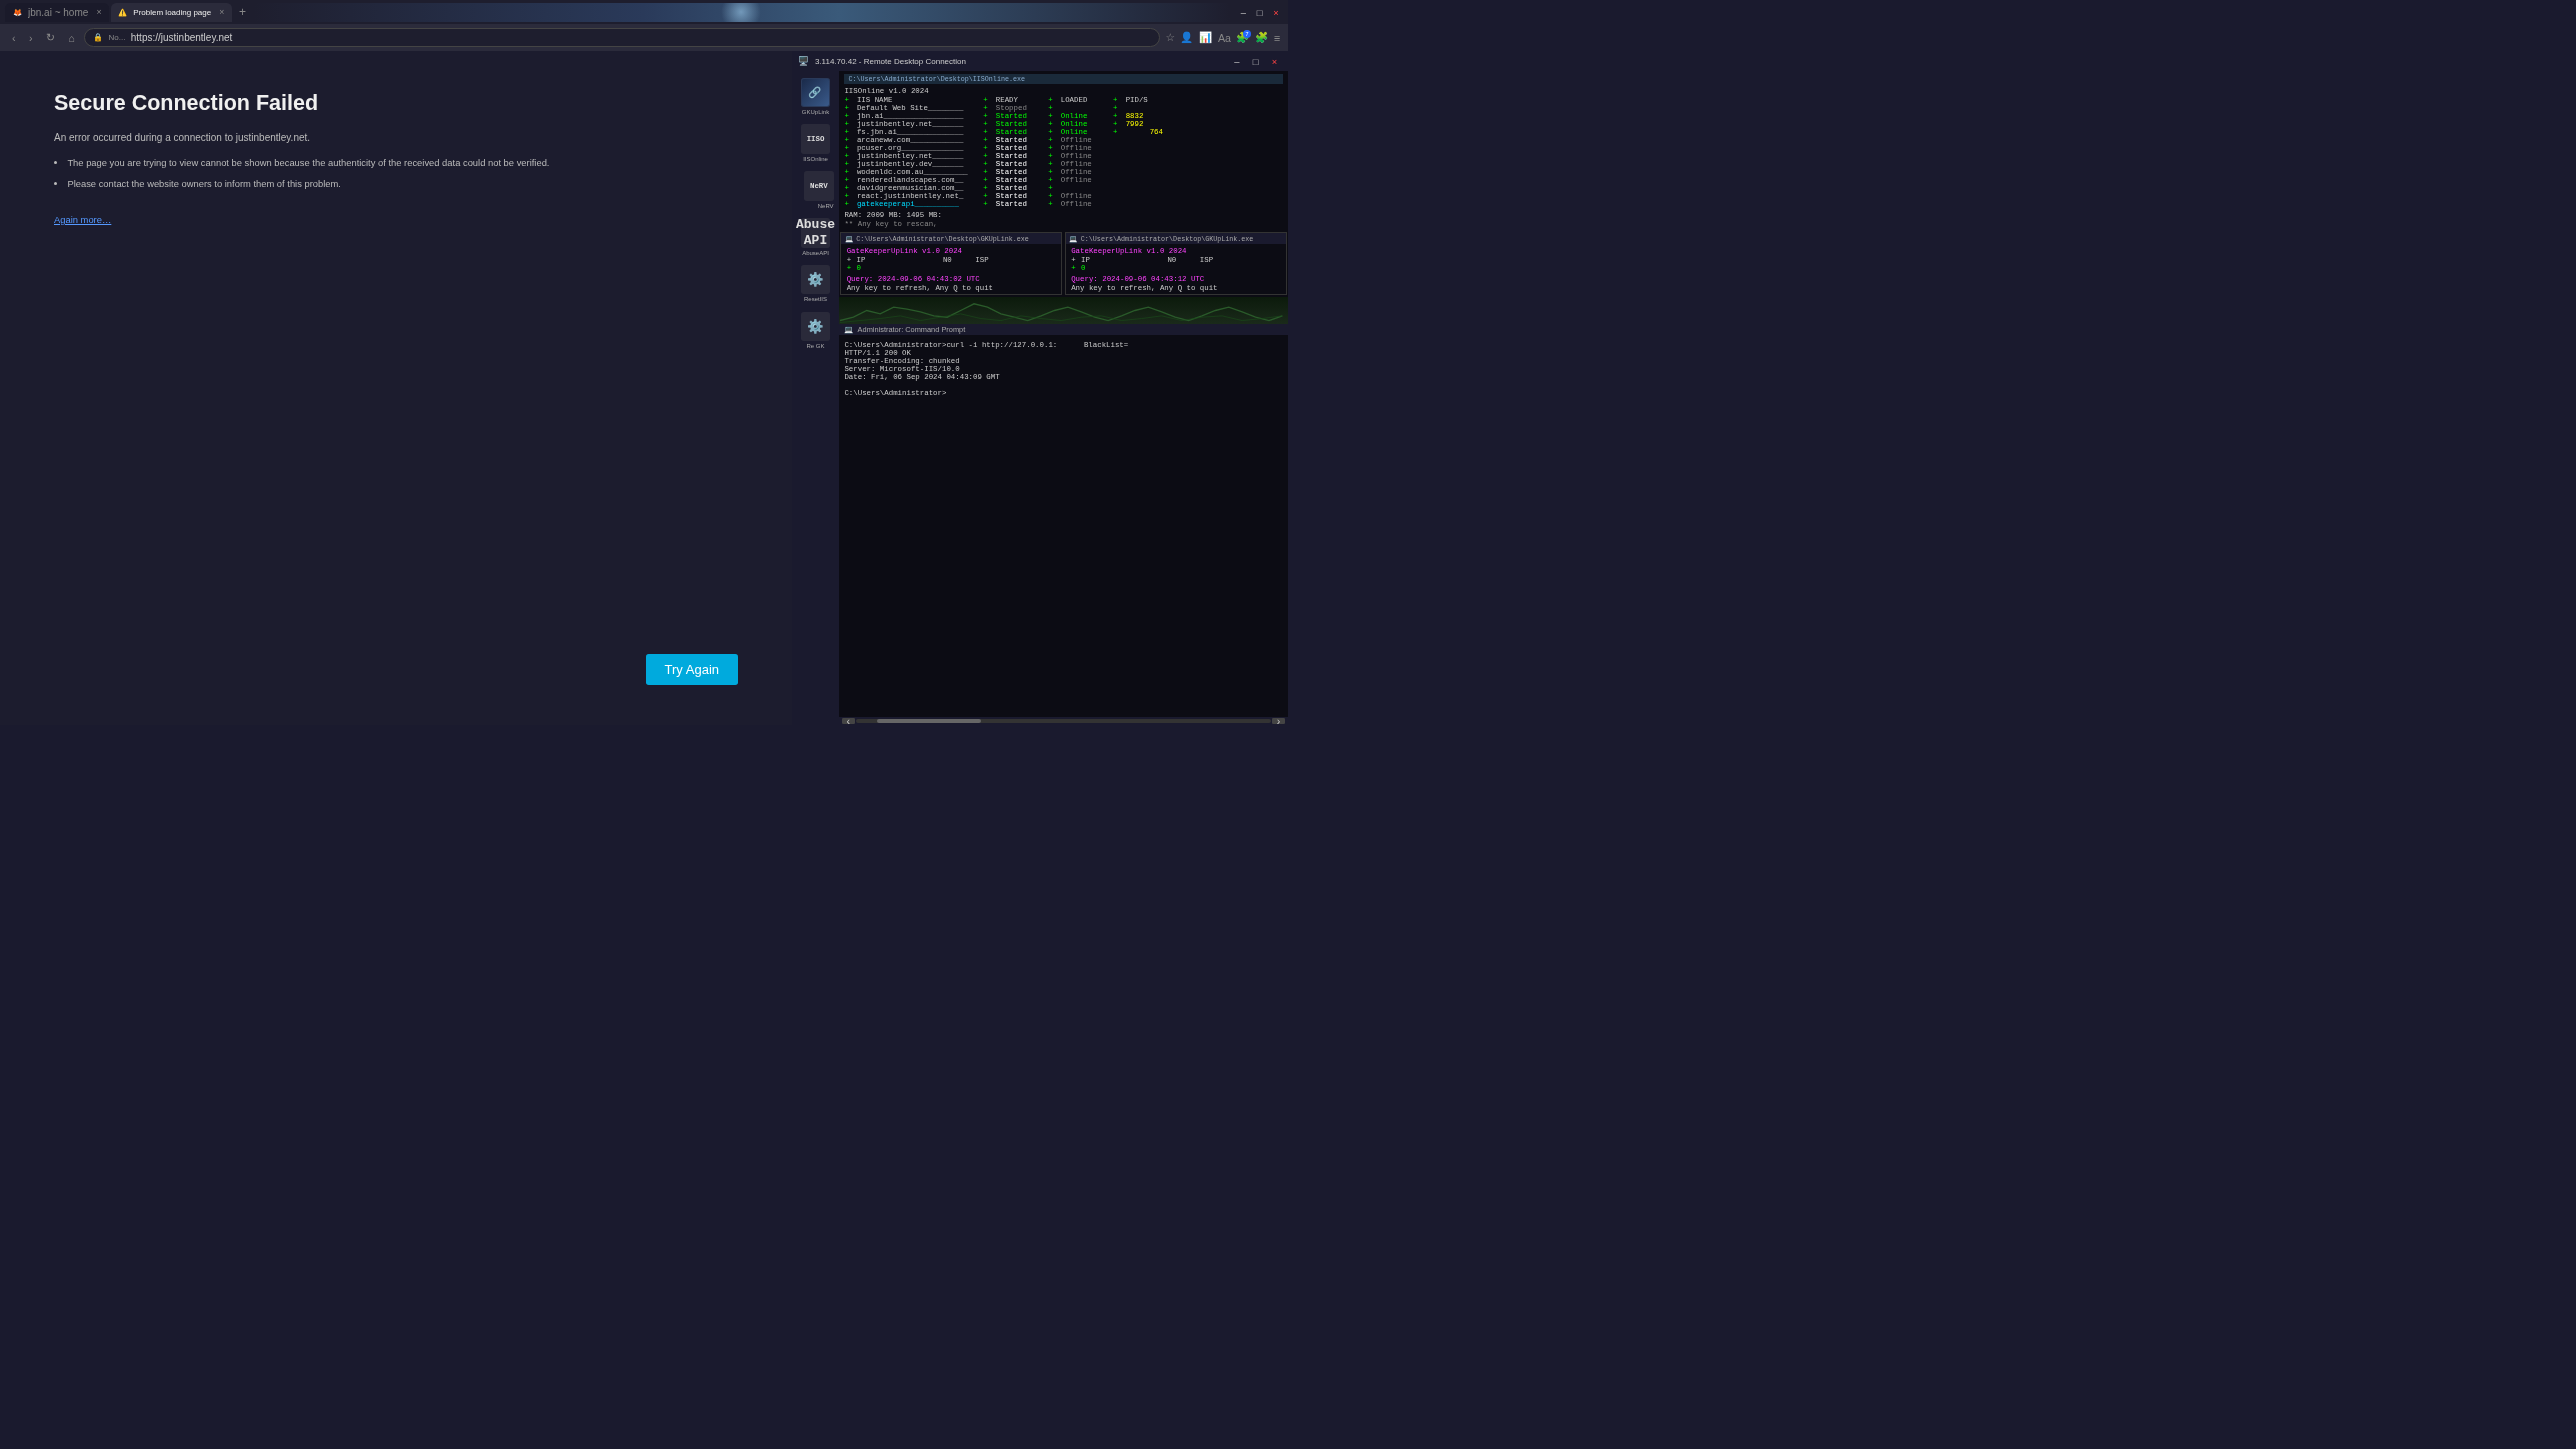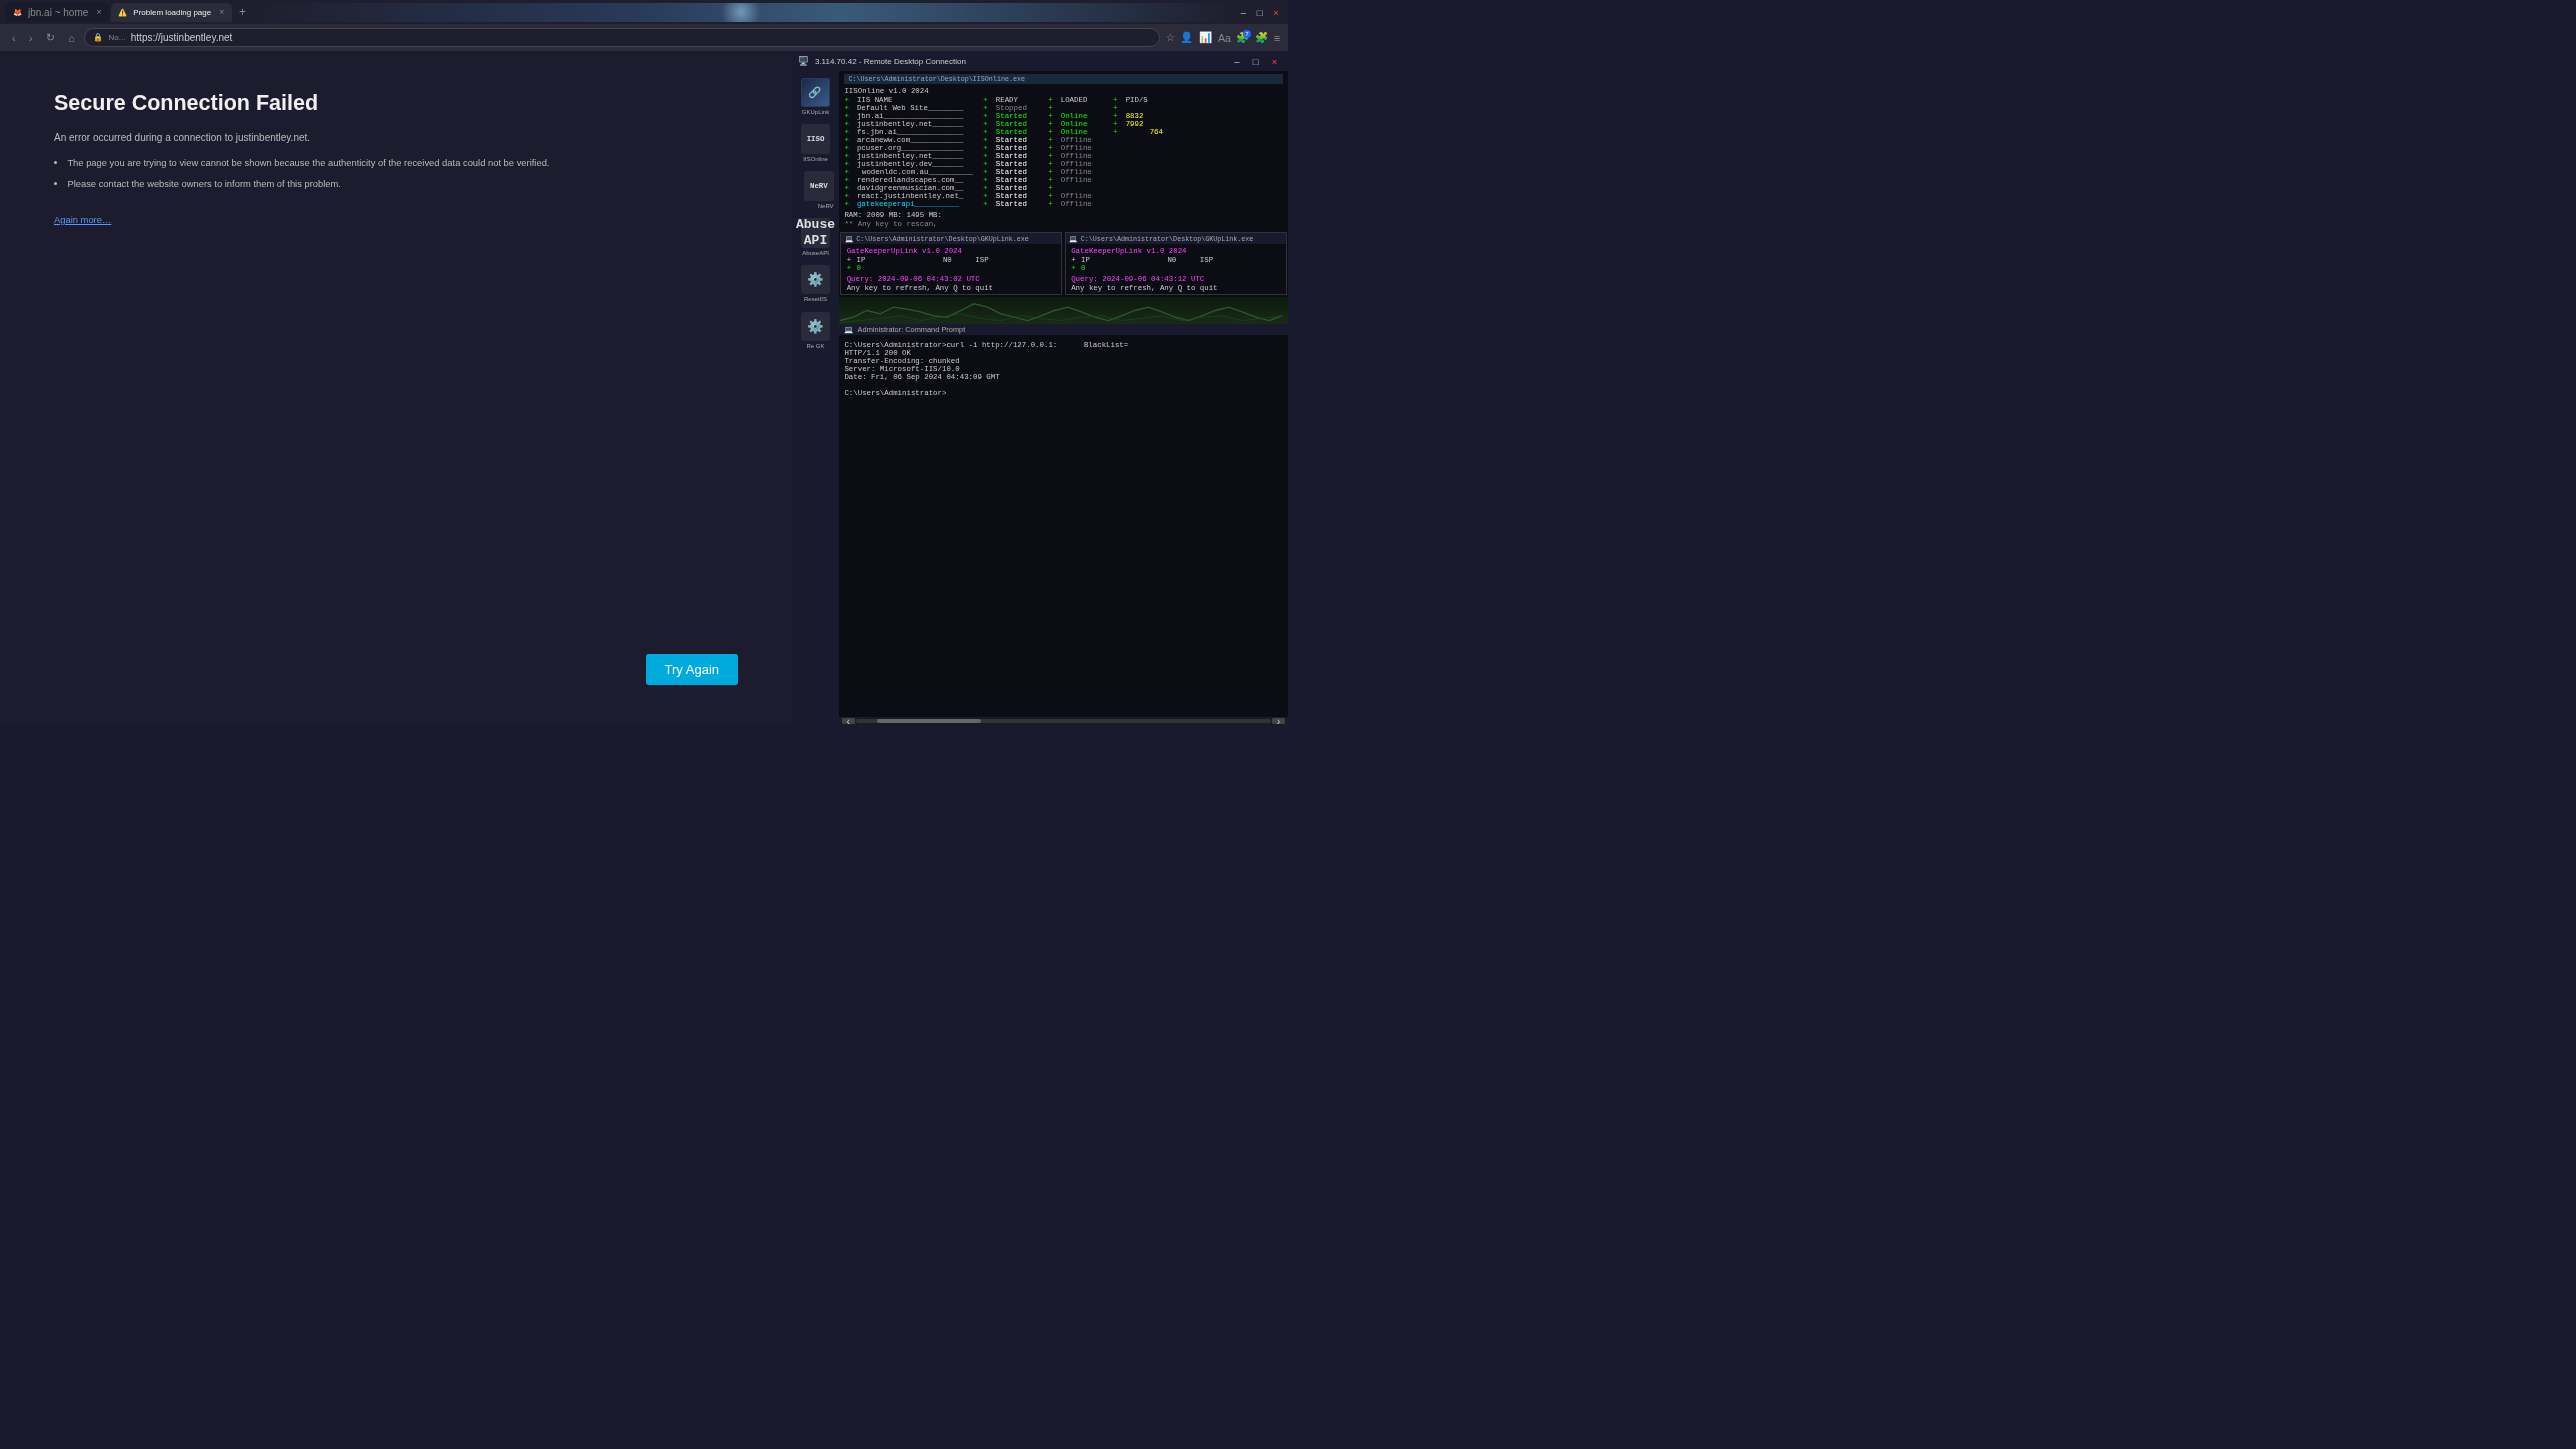--- a/index.html
+++ b/index.html
@@ -243,21 +243,21 @@
             <div style="display:flex; gap:5.4px;">
               <span style="color:#00ff00; margin-right:2.7px;">+</span>
               <span style="min-width:121px; color:#ccc;">justinbentley.dev_______</span>
               <span style="color:#00ff00; margin-right:2.7px;">+</span>
               <span style="min-width:47px; color:#fff;">Started</span>
               <span style="color:#00ff00; margin-right:2.7px;">+</span>
               <span style="min-width:47px; color:#888;">Offline</span>
             </div>
             <div style="display:flex; gap:5.4px;">
               <span style="color:#00ff00; margin-right:2.7px;">+</span>
-              <span style="min-width:121px; color:#ccc;text-align:center;">wodenldc.com.au__________</span>
+              <span style="min-width:121px; color:#ccc;">wodenldc.com.au__________</span>
               <span style="color:#00ff00; margin-right:2.7px;">+</span>
               <span style="min-width:47px; color:#fff;">Started</span>
               <span style="color:#00ff00; margin-right:2.7px;">+</span>
               <span style="min-width:47px; color:#888;">Offline</span>
             </div>
             <div style="display:flex; gap:5.4px;">
               <span style="color:#00ff00; margin-right:2.7px;">+</span>
               <span style="min-width:121px; color:#ccc;">renderedlandscapes.com__</span>
               <span style="color:#00ff00; margin-right:2.7px;">+</span>
               <span style="min-width:47px; color:#fff;">Started</span>

